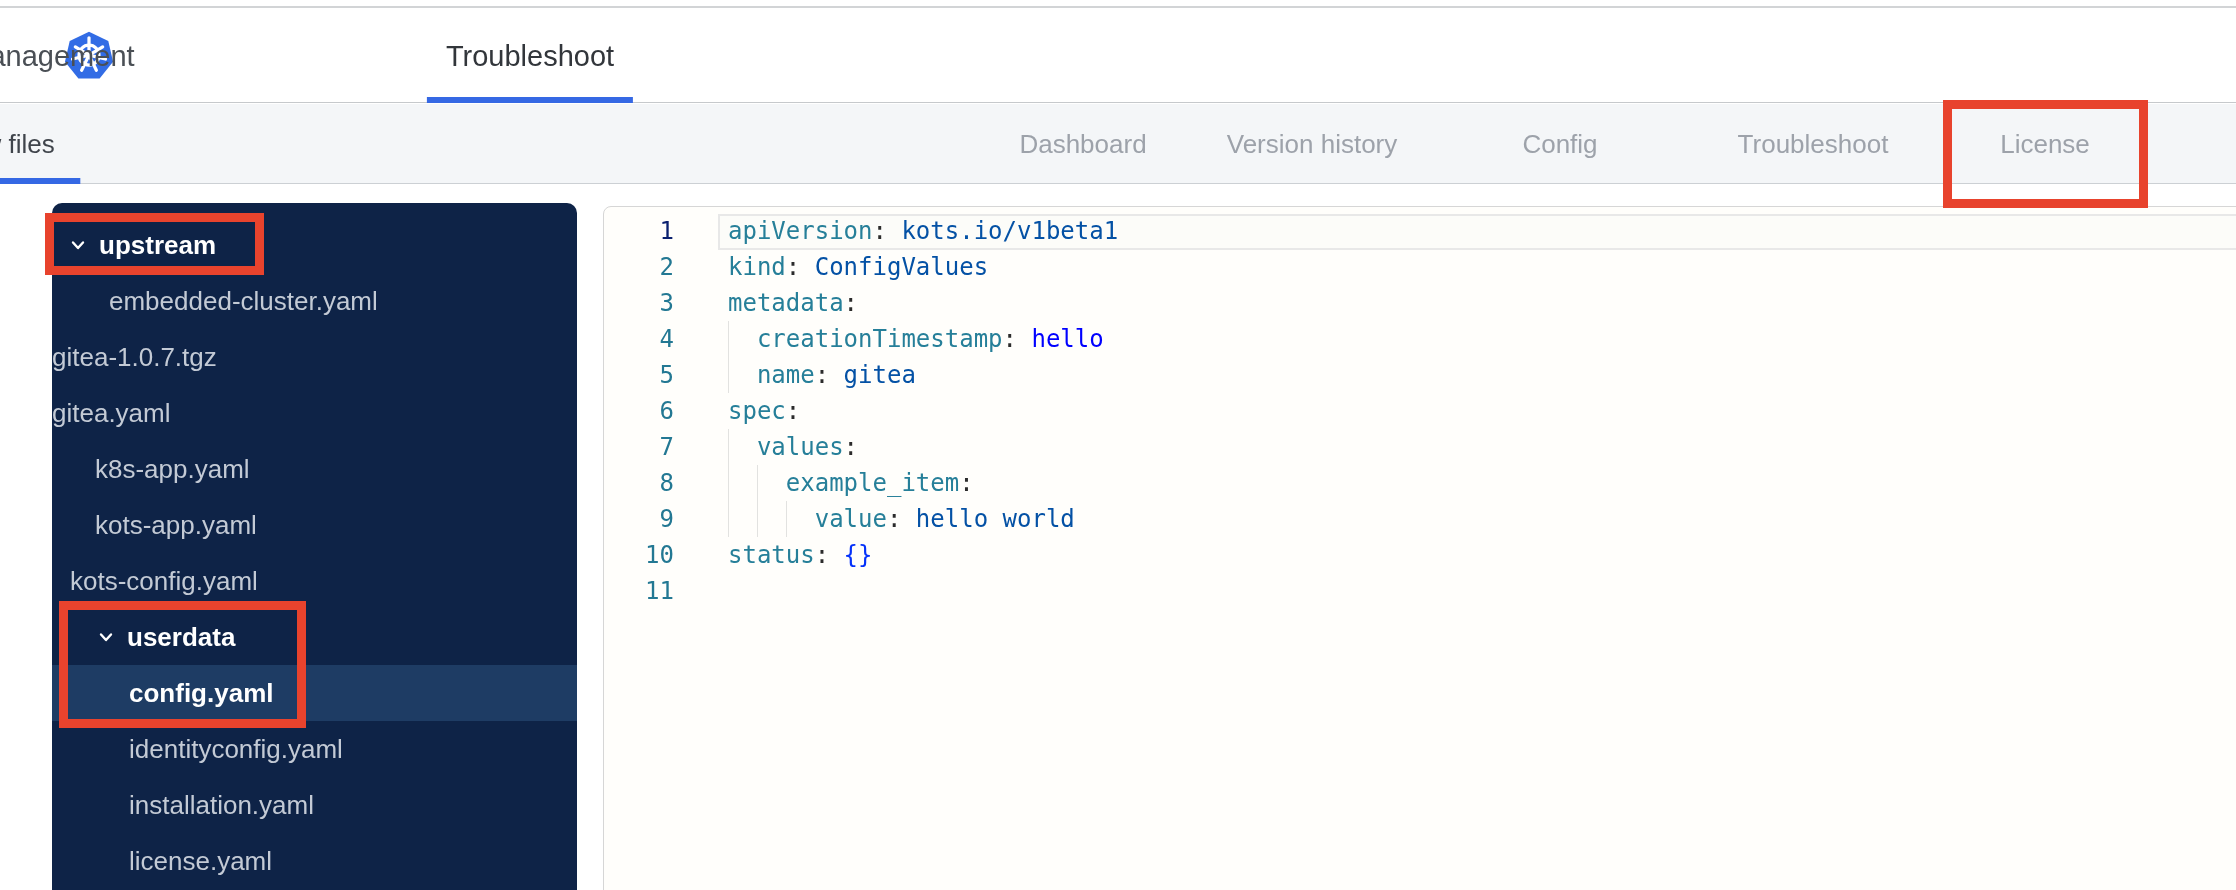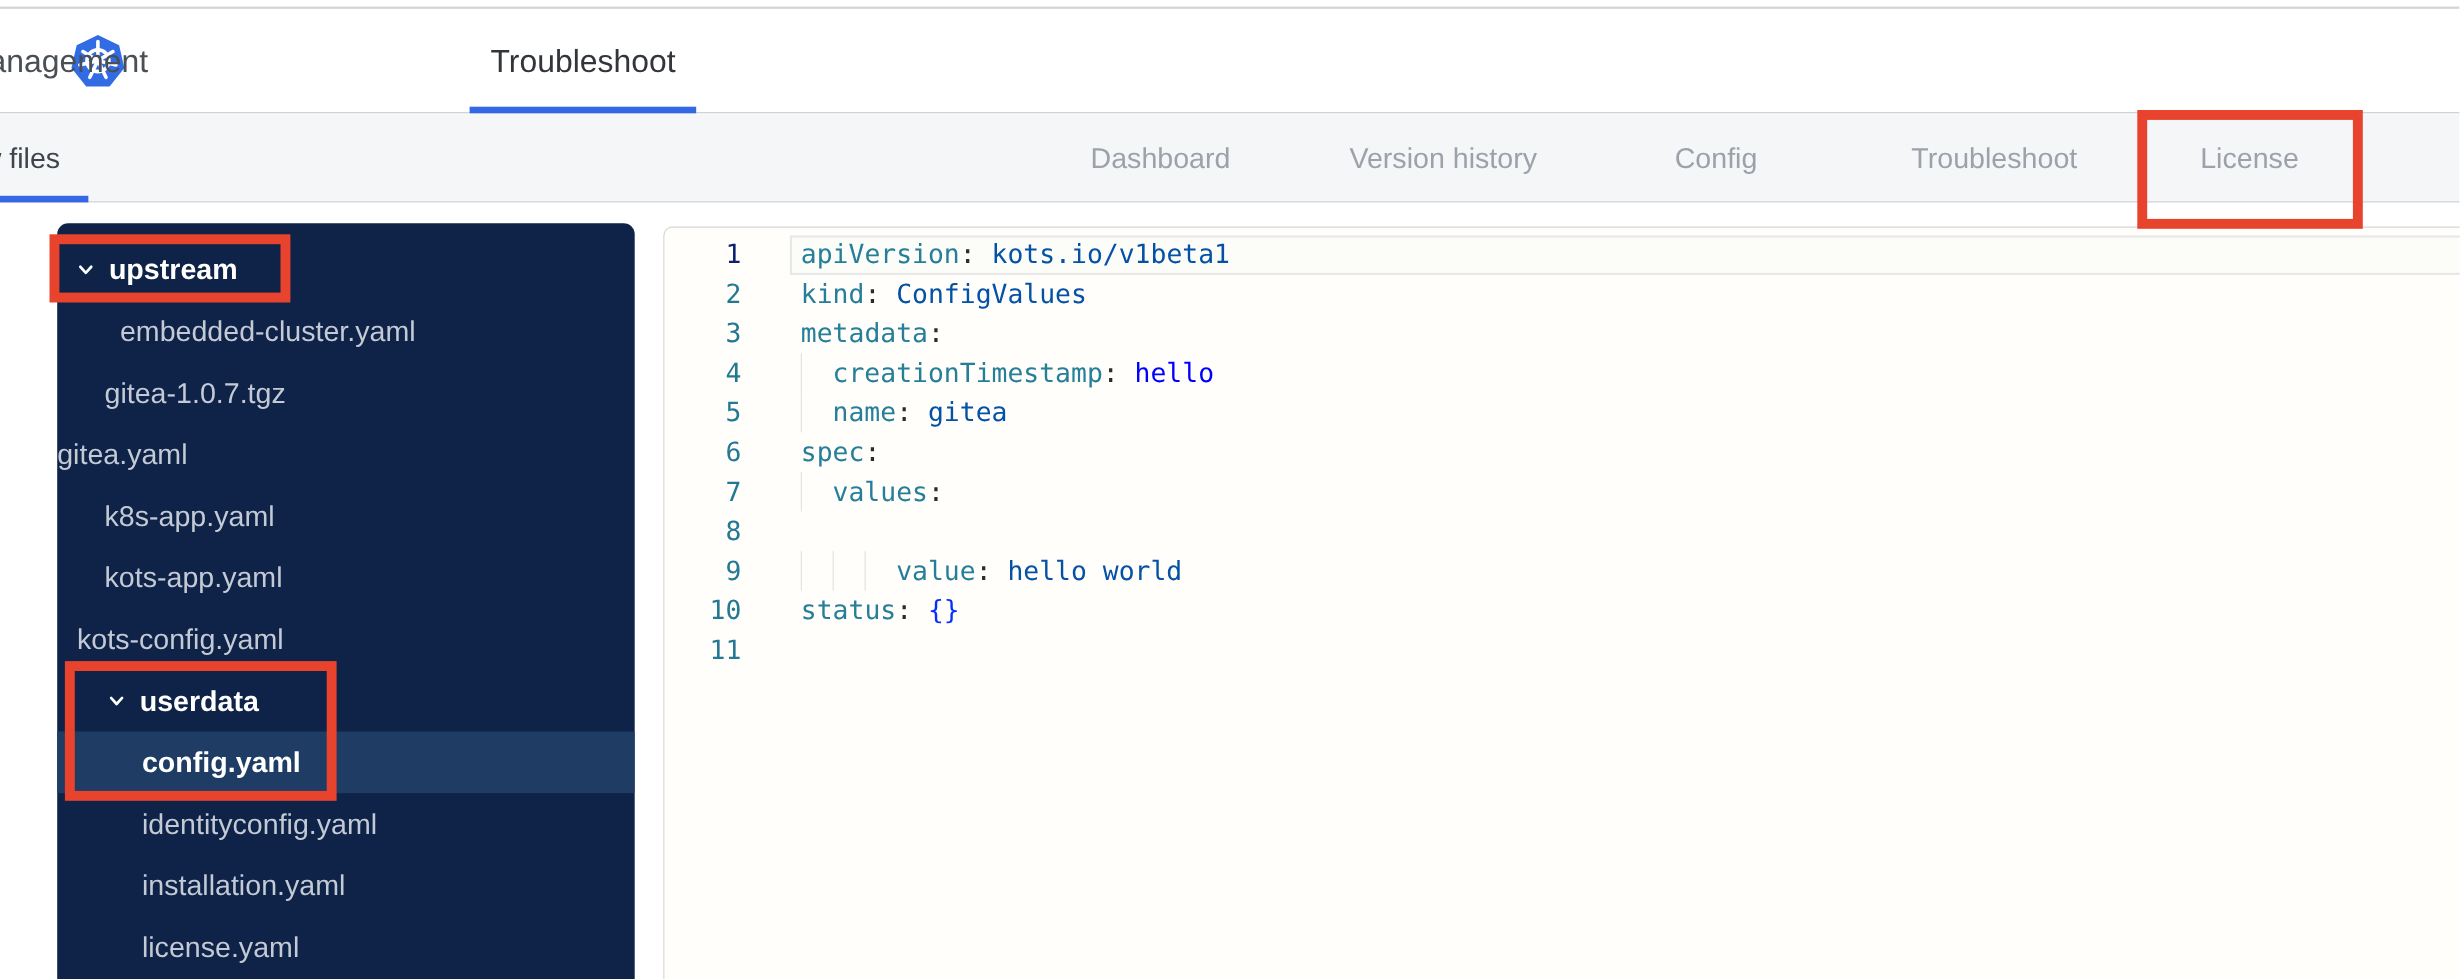--- a/index.html
+++ b/index.html
@@ -21,21 +21,21 @@
   .hdr-tab:nth-child(2) { left:262px; }
   .hdr-tab:nth-child(3) { left:530px; }
 
   
   .subnav { position:absolute; left:0; top:104px; width:100%; height:80px; background:#f4f6f8; border-bottom:1px solid #ccd0d4; }
   .sub-tab { position:absolute; top:0; height:80px; line-height:80px; transform:translateX(-50%);
              font-size:26px; color:#9da2aa; cursor:pointer; white-space:nowrap; }
   .sub-tab.active { color:#3f444b; }
   .sub-tab.active::after { content:""; position:absolute; left:50%; transform:translateX(-50%);
              bottom:0; width:160px; height:6px; background:#3568e4; }
-  .sub-tab:nth-child(1){ left:769px; }  .sub-tab:nth-child(2){ left:1055px; }
+  .sub-tab:nth-child(1){ left:769px; }  .sub-tab:nth-child(2){ left:1083px; }
   .sub-tab:nth-child(3){ left:1312px; } .sub-tab:nth-child(4){ left:1560px; }
   .sub-tab:nth-child(5){ left:1813px; } .sub-tab:nth-child(6){ left:2045px; }
 
   
   .sidebar { position:absolute; left:52px; top:203px; width:525px; height:687px;
              background:#0e2347; border-radius:10px 10px 0 0; padding-top:14px; overflow:hidden; }
   .tree-row { position:relative; height:56px; line-height:56px; display:flex; align-items:center;
               font-size:26px; color:#c3cad5; cursor:pointer; white-space:nowrap; }
   .tree-row.folder { color:#ffffff; font-weight:bold; }
   .tree-row.selected { background:#1e3c64; color:#ffffff; font-weight:bold; }
@@ -103,21 +103,21 @@
     <div id="tree-rows">
         <div class="tree-row folder" style="padding-left: 16px;">
           <svg class="chev" viewBox="0 0 20 20">
     <polyline points="5,7.5 10,13 15,7.5" fill="none" stroke="#ffffff" stroke-width="2.4" stroke-linecap="round" stroke-linejoin="round"></polyline>
   </svg>
           <span>upstream</span>
         </div>
         <div class="tree-row file" style="padding-left: 57px;">
           <span>embedded-cluster.yaml</span>
         </div>
-        <div class="tree-row file" style="padding-left: 43px;">
+        <div class="tree-row file" style="">
           <span>gitea-1.0.7.tgz</span>
         </div>
         <div class="tree-row file" style="">
           <span>gitea.yaml</span>
         </div>
         <div class="tree-row file" style="padding-left: 43px;">
           <span>k8s-app.yaml</span>
         </div>
         <div class="tree-row file" style="padding-left: 43px;">
           <span>kots-app.yaml</span>
@@ -172,20 +172,21 @@
         <div class="code-line">
           <span class="ln">6</span>
           <span class="code-text" style="--ind: 0;"><span class="tk-key">spec</span><span class="tk-punc">:</span></span>
         </div>
         <div class="code-line">
           <span class="ln">7</span>
           <span class="code-text" style="--ind: 1;"><span class="guide" style="left: 0ch;"></span><span class="tk-key">values</span><span class="tk-punc">:</span></span>
         </div>
         <div class="code-line">
           <span class="ln">8</span>
+          <span class="code-text" style="--ind: 2;"><span class="guide" style="left: 0ch;"></span><span class="guide" style="left: 2ch;"></span><span class="tk-key">example_item</span><span class="tk-punc">:</span></span>
         </div>
         <div class="code-line">
           <span class="ln">9</span>
           <span class="code-text" style="--ind: 3;"><span class="guide" style="left: 0ch;"></span><span class="guide" style="left: 2ch;"></span><span class="guide" style="left: 4ch;"></span><span class="tk-key">value</span><span class="tk-punc">: </span><span class="tk-val">hello world</span></span>
         </div>
         <div class="code-line">
           <span class="ln">10</span>
           <span class="code-text" style="--ind: 0;"><span class="tk-key">status</span><span class="tk-punc">: </span><span class="tk-br">{}</span></span>
         </div>
         <div class="code-line">

